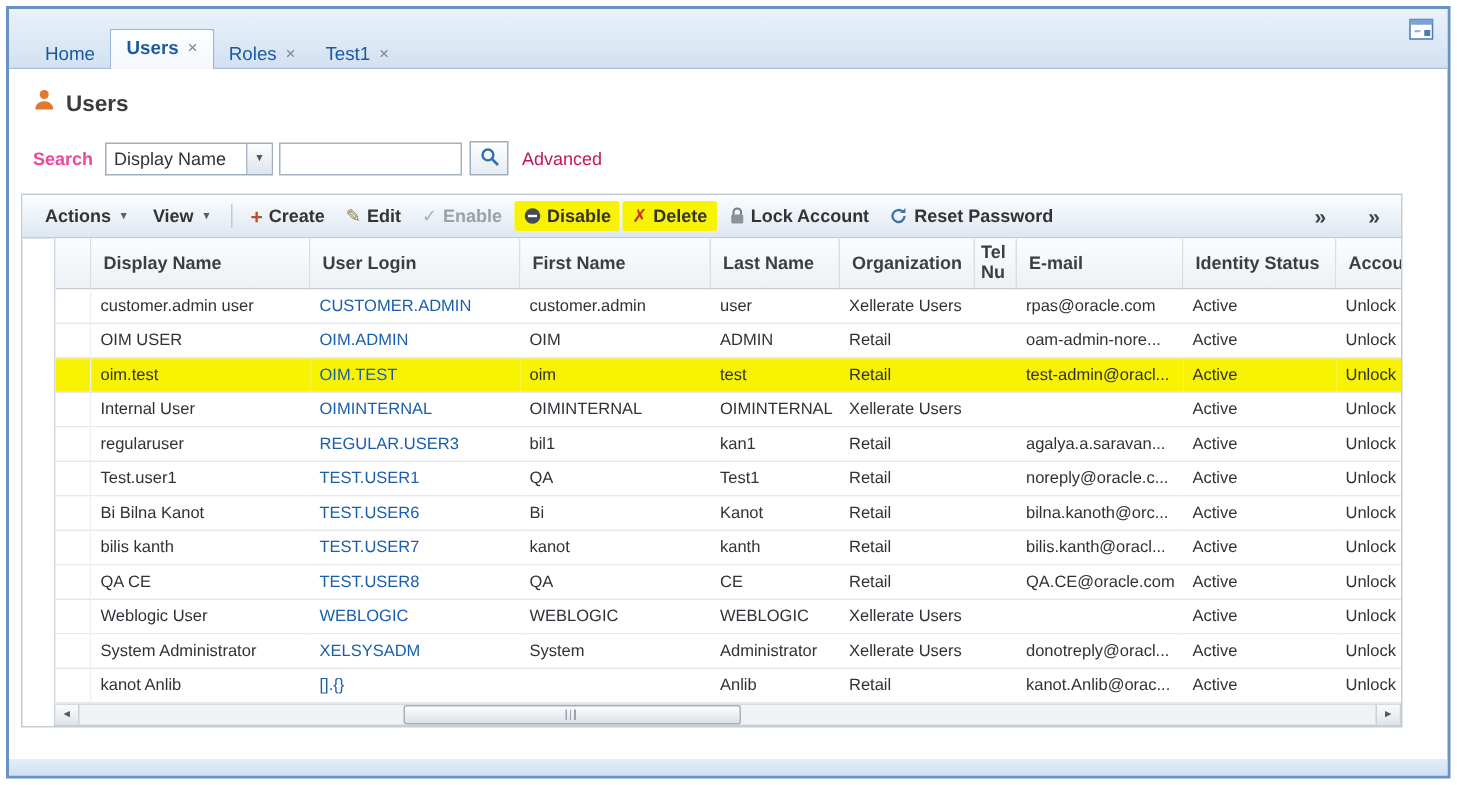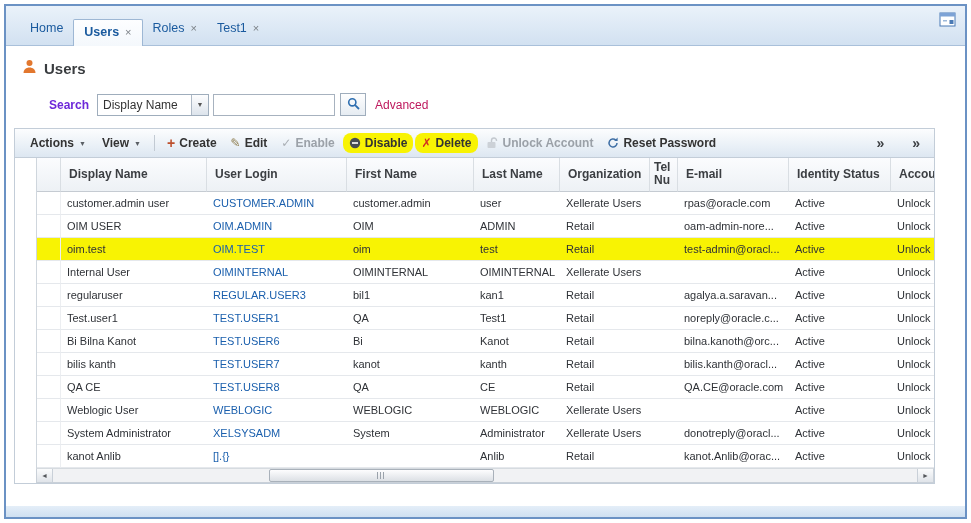--- a/index.html
+++ b/index.html
@@ -14,39 +14,39 @@
   }
 
   
   .tabbar {
     height: 40px; background: linear-gradient(#eaf2fa, #d2e1f1);
     border-bottom: 1px solid #a9c0da;
     display: flex; align-items: flex-end; padding-left: 14px; position: relative;
   }
   .tab {
     display: flex; align-items: center; gap: 6px;
-    padding: 5px 10px 10px; font-size: 12.5px; color: #1a5a9e; cursor: default;
+    padding: 5px 10px 2px; font-size: 12.5px; color: #1a5a9e; cursor: default;
     white-space: nowrap;
   }
   .tab.active {
     background: linear-gradient(#fdfeff, #f4f8fc);
     border: 1px solid #9db7d4; border-bottom: none;
     border-radius: 2px 2px 0 0; font-weight: bold;
     margin-bottom: -1px; padding-bottom: 7px;
   }
   .tab-close { font-size: 11px; color: #7b8086; font-weight: normal; }
   .top-icon { position: absolute; top: 5px; right: 8px; width: 18px; height: 16px; }
 
   
   .page-header { display: flex; align-items: center; gap: 7px; margin: 13px 0 0 16px; }
   .page-title { font-size: 15px; font-weight: bold; color: #3a3d40; }
 
   
   .search-row { display: flex; align-items: center; margin: 15px 0 0 16px; font-size: 12px; }
-  .search-label { font-weight: bold; color: #6d28d9; margin-right: 8px; margin-left: 27px; }
+  .search-label { font-weight: bold; color: #ec4899; margin-right: 8px; }
   .combo {
     display: flex; align-items: stretch; height: 22px; border: 1px solid #9fadbc;
     background: #fff; width: 112px;
   }
   .combo-text { flex: 1; padding: 3px 5px; font-size: 12px; color: #333; overflow: hidden; white-space: nowrap; }
   .combo-btn {
     width: 17px; background: linear-gradient(#fdfdfe, #dde4ec);
     border-left: 1px solid #aeb9c6; font-size: 7px; color: #555;
     display: flex; align-items: center; justify-content: center;
   }
@@ -69,21 +69,21 @@
     border-bottom: 1px solid #c3cdd8; font-size: 12px; color: #333;
   }
   .menu-btn { display: flex; align-items: center; gap: 5px; padding: 3px 7px; font-weight: bold; }
   .dd { font-size: 7px; color: #5a5f65; }
   .tsep { width: 1px; height: 16px; background: #c2cad3; margin: 0 4px; }
   .tb-btn {
     display: flex; align-items: center; gap: 4px; padding: 3px 6px;
     font-weight: bold; white-space: nowrap; color: #333; cursor: default;
   }
   .tb-btn.disabled { color: #9ba1a8; }
-  .tb-btn.hl { background: var(--marker, #f8f303); border-radius: 8px; }
+  .tb-btn.hl { background: var(--marker, #f8f303); border-radius: 2px; }
   .ic { line-height: 1; display: inline-block; }
   .ic-plus { color: #bc4f2c; font-weight: bold; font-size: 14px; }
   .ic-pencil { color: #8c7a4a; font-size: 12px; }
   .ic-check { color: #a9aeb4; font-size: 12px; font-weight: bold; }
   .ic-x { color: #d22d22; font-size: 12px; font-weight: bold; }
   .spacer { flex: 1; }
   .chev { font-size: 14px; font-weight: bold; color: #3c3f43; padding: 0 6px; }
   .chev2 { margin-left: 14px; }
 
   
@@ -226,28 +226,28 @@
             <circle cx="6" cy="6" r="5.2" fill="#474c52"></circle>
             <rect x="3" y="5.2" width="6" height="1.6" fill="#fff"></rect>
           </svg>
         </span>
         <span>Disable</span>
       </div>
       <div class="tb-btn hl">
         <span class="ic ic-x">✗</span>
         <span>Delete</span>
       </div>
-      <div class="tb-btn disabled">
+      <div class="tb-btn">
         <span class="ic">
-          <svg width="13" height="12" viewBox="0 0 13 12" style="display:block">
-            <path d="M5.5 5V3.5a2.5 2.5 0 0 1 5 0V4" fill="none" stroke="#c3c8ce" stroke-width="1.4"></path>
-            <rect x="1.5" y="5" width="8" height="6" rx="1" fill="#ccd1d7"></rect>
+          <svg width="11" height="12" viewBox="0 0 11 12" style="display:block">
+            <path d="M3 5.5V3.5a2.5 2.5 0 0 1 5 0v2" fill="none" stroke="#7a8088" stroke-width="1.4"></path>
+            <rect x="1.5" y="5" width="8" height="6" rx="1" fill="#8d939b"></rect>
           </svg>
         </span>
-        <span>Unlock Account</span>
+        <span>Lock Account</span>
       </div>
       <div class="tb-btn">
         <span class="ic">
           <svg width="12" height="12" viewBox="0 0 12 12" style="display:block">
             <path d="M10 6a4 4 0 1 1-1.2-2.85" fill="none" stroke="#3f6fa5" stroke-width="1.5"></path>
             <path d="M10.6 0.6v3.4H7.2z" fill="#3f6fa5"></path>
           </svg>
         </span>
         <span>Reset Password</span>
       </div>

